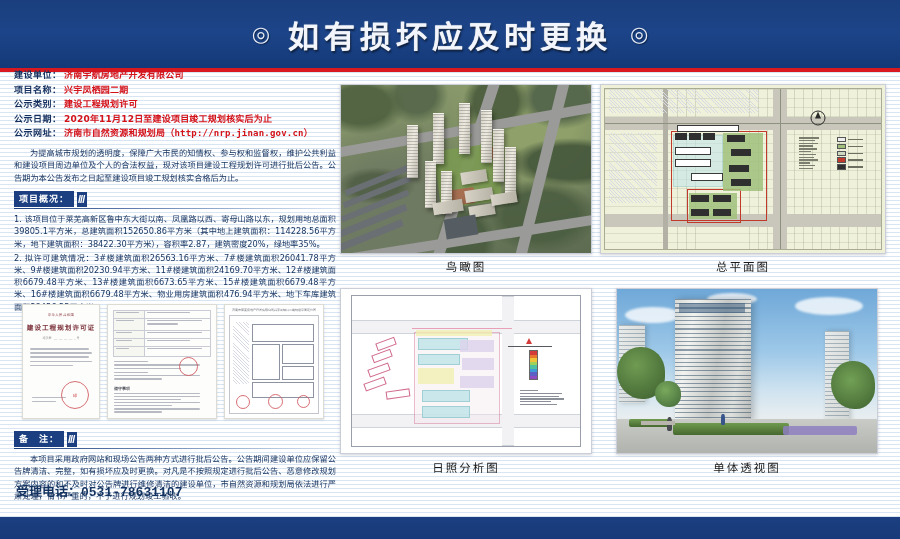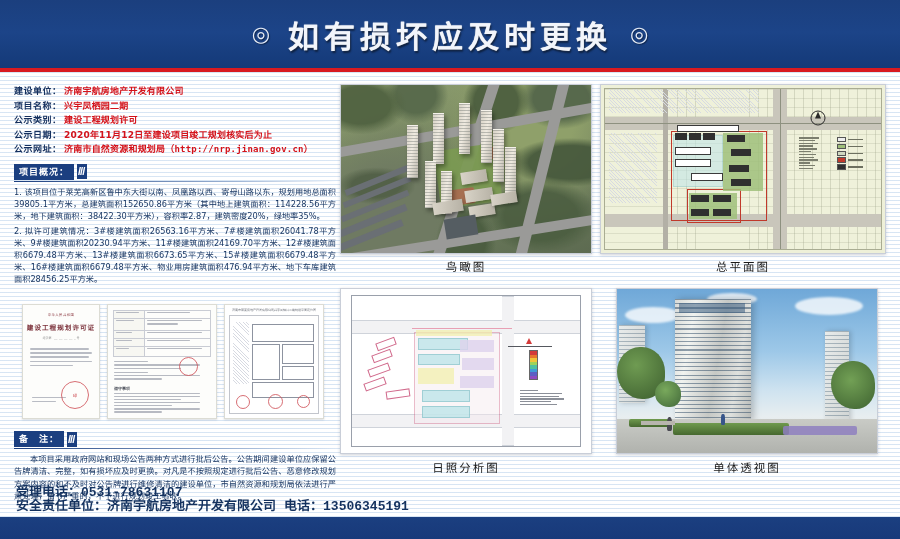--- a/index.html
+++ b/index.html
@@ -49,21 +49,21 @@
     background:linear-gradient(to bottom,#1b3f80 0%,#18397a 100%);
   }
   #supervise{
     position:absolute;right:30px;bottom:26px;
     font-family:"DejaVu Serif","Liberation Serif",serif;
     font-weight:bold;font-size:17px;letter-spacing:1px;
     color:#12305f;white-space:nowrap;
   }
   
   #leftcol{
-    position:absolute;left:14px;top:84px;width:322px;height:430px;
+    position:absolute;left:14px;top:68px;width:322px;height:430px;
   }
   .kv{font-size:9px;line-height:14.6px;white-space:nowrap;}
   .kv .k{
     font-family:"DejaVu Sans",sans-serif;font-weight:bold;
     color:#15305e;letter-spacing:.5px;
   }
   .kv .v{
     font-family:"DejaVu Sans",sans-serif;font-weight:bold;
     color:#d4121a;letter-spacing:.2px;
   }
@@ -354,20 +354,21 @@
     </div>
     <div class="kv">
       <span class="k">公示日期：</span>
       <span class="v">2020年11月12日至建设项目竣工规划核实后为止</span>
     </div>
     <div class="kv">
       <span class="k">公示网址：</span>
       <span class="v mono">济南市自然资源和规划局（http://nrp.jinan.gov.cn）</span>
     </div>
 
+    <div id="intro">为提高城市规划的透明度，保障广大市民的知情权、参与权和监督权，维护公共利益和建设项目周边单位及个人的合法权益，现对该项目建设工程规划许可进行批后公告。公告期为本公告发布之日起至建设项目竣工规划核实合格后为止。</div>
 
     <div class="sechead-wrap">
       <div class="sechead">
         <span class="tag">项目概况：</span>
         <span class="slashes">///</span>
       </div>
     </div>
 
     <div id="overview">
       <p>1. 该项目位于莱芜高新区鲁中东大街以南、凤凰路以西、寄母山路以东，规划用地总面积39805.1平方米，总建筑面积152650.86平方米（其中地上建筑面积：114228.56平方米，地下建筑面积：38422.30平方米），容积率2.87，建筑密度20%，绿地率35%。</p>
@@ -482,23 +483,20 @@
         <span class="tag">备　注：</span>
         <span class="slashes">///</span>
       </div>
     </div>
     <div id="remarktext">本项目采用政府网站和现场公告两种方式进行批后公告。公告期间建设单位应保留公告牌清洁、完整，如有损坏应及时更换。对凡是不按照规定进行批后公告、恶意修改规划方案内容的和不及时对公告牌进行维修清洁的建设单位，市自然资源和规划局依法进行严肃处理，情节严重的，不予进行规划竣工验收。</div>
   </div>
 
   <div id="contacts">
     <div class="contact">
       <span>受理电话：</span><span>0531-78631107</span>
-    </div>
-    <div class="contact">
-      <span>安全责任单位：</span><span>济南宇航房地产开发有限公司</span><span style="padding-left:8px">电话：</span><span>13506345191</span>
     </div>
   </div>
 
   <div class="figure" id="fig-aerial">
     <div class="frame">
       <div class="aerial-bg"></div>
       <div class="aerial-trees"></div>
       <div class="road v" style="left:120px;transform:rotate(18deg);"></div>
       <div class="road h" style="top:40px;transform:rotate(-10deg);"></div>
       <div class="road h" style="top:150px;transform:rotate(-9deg);"></div>

